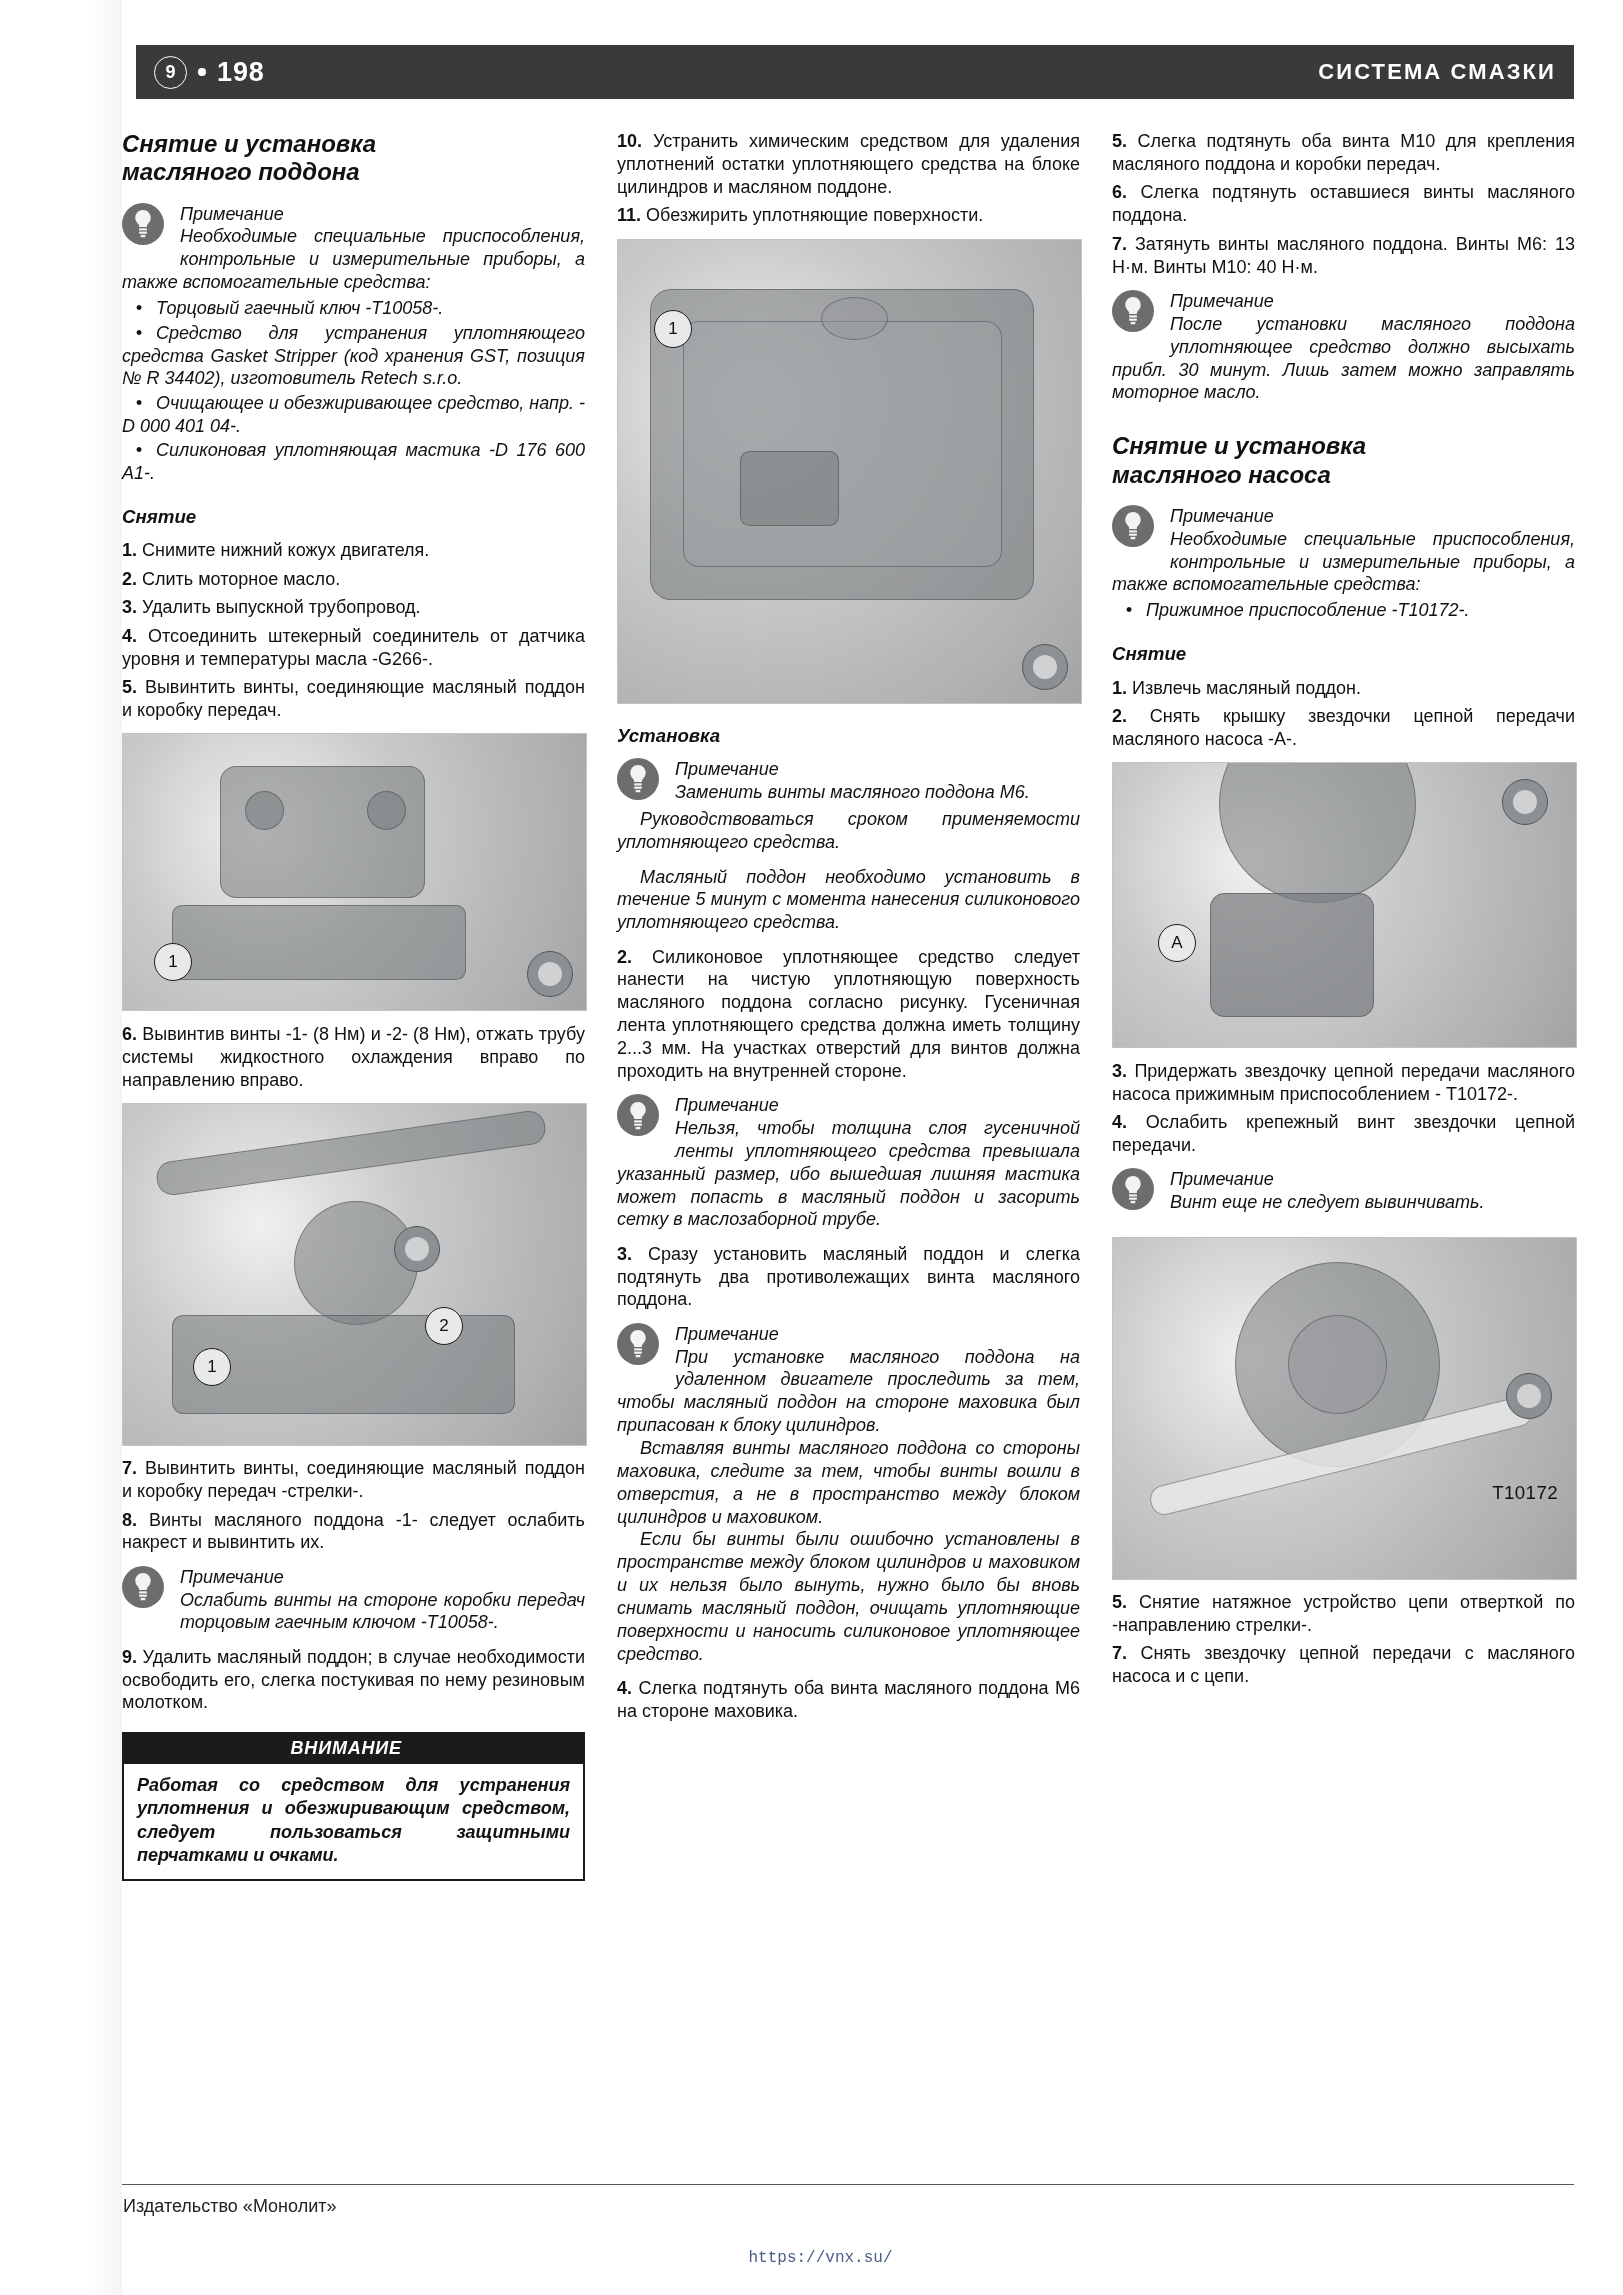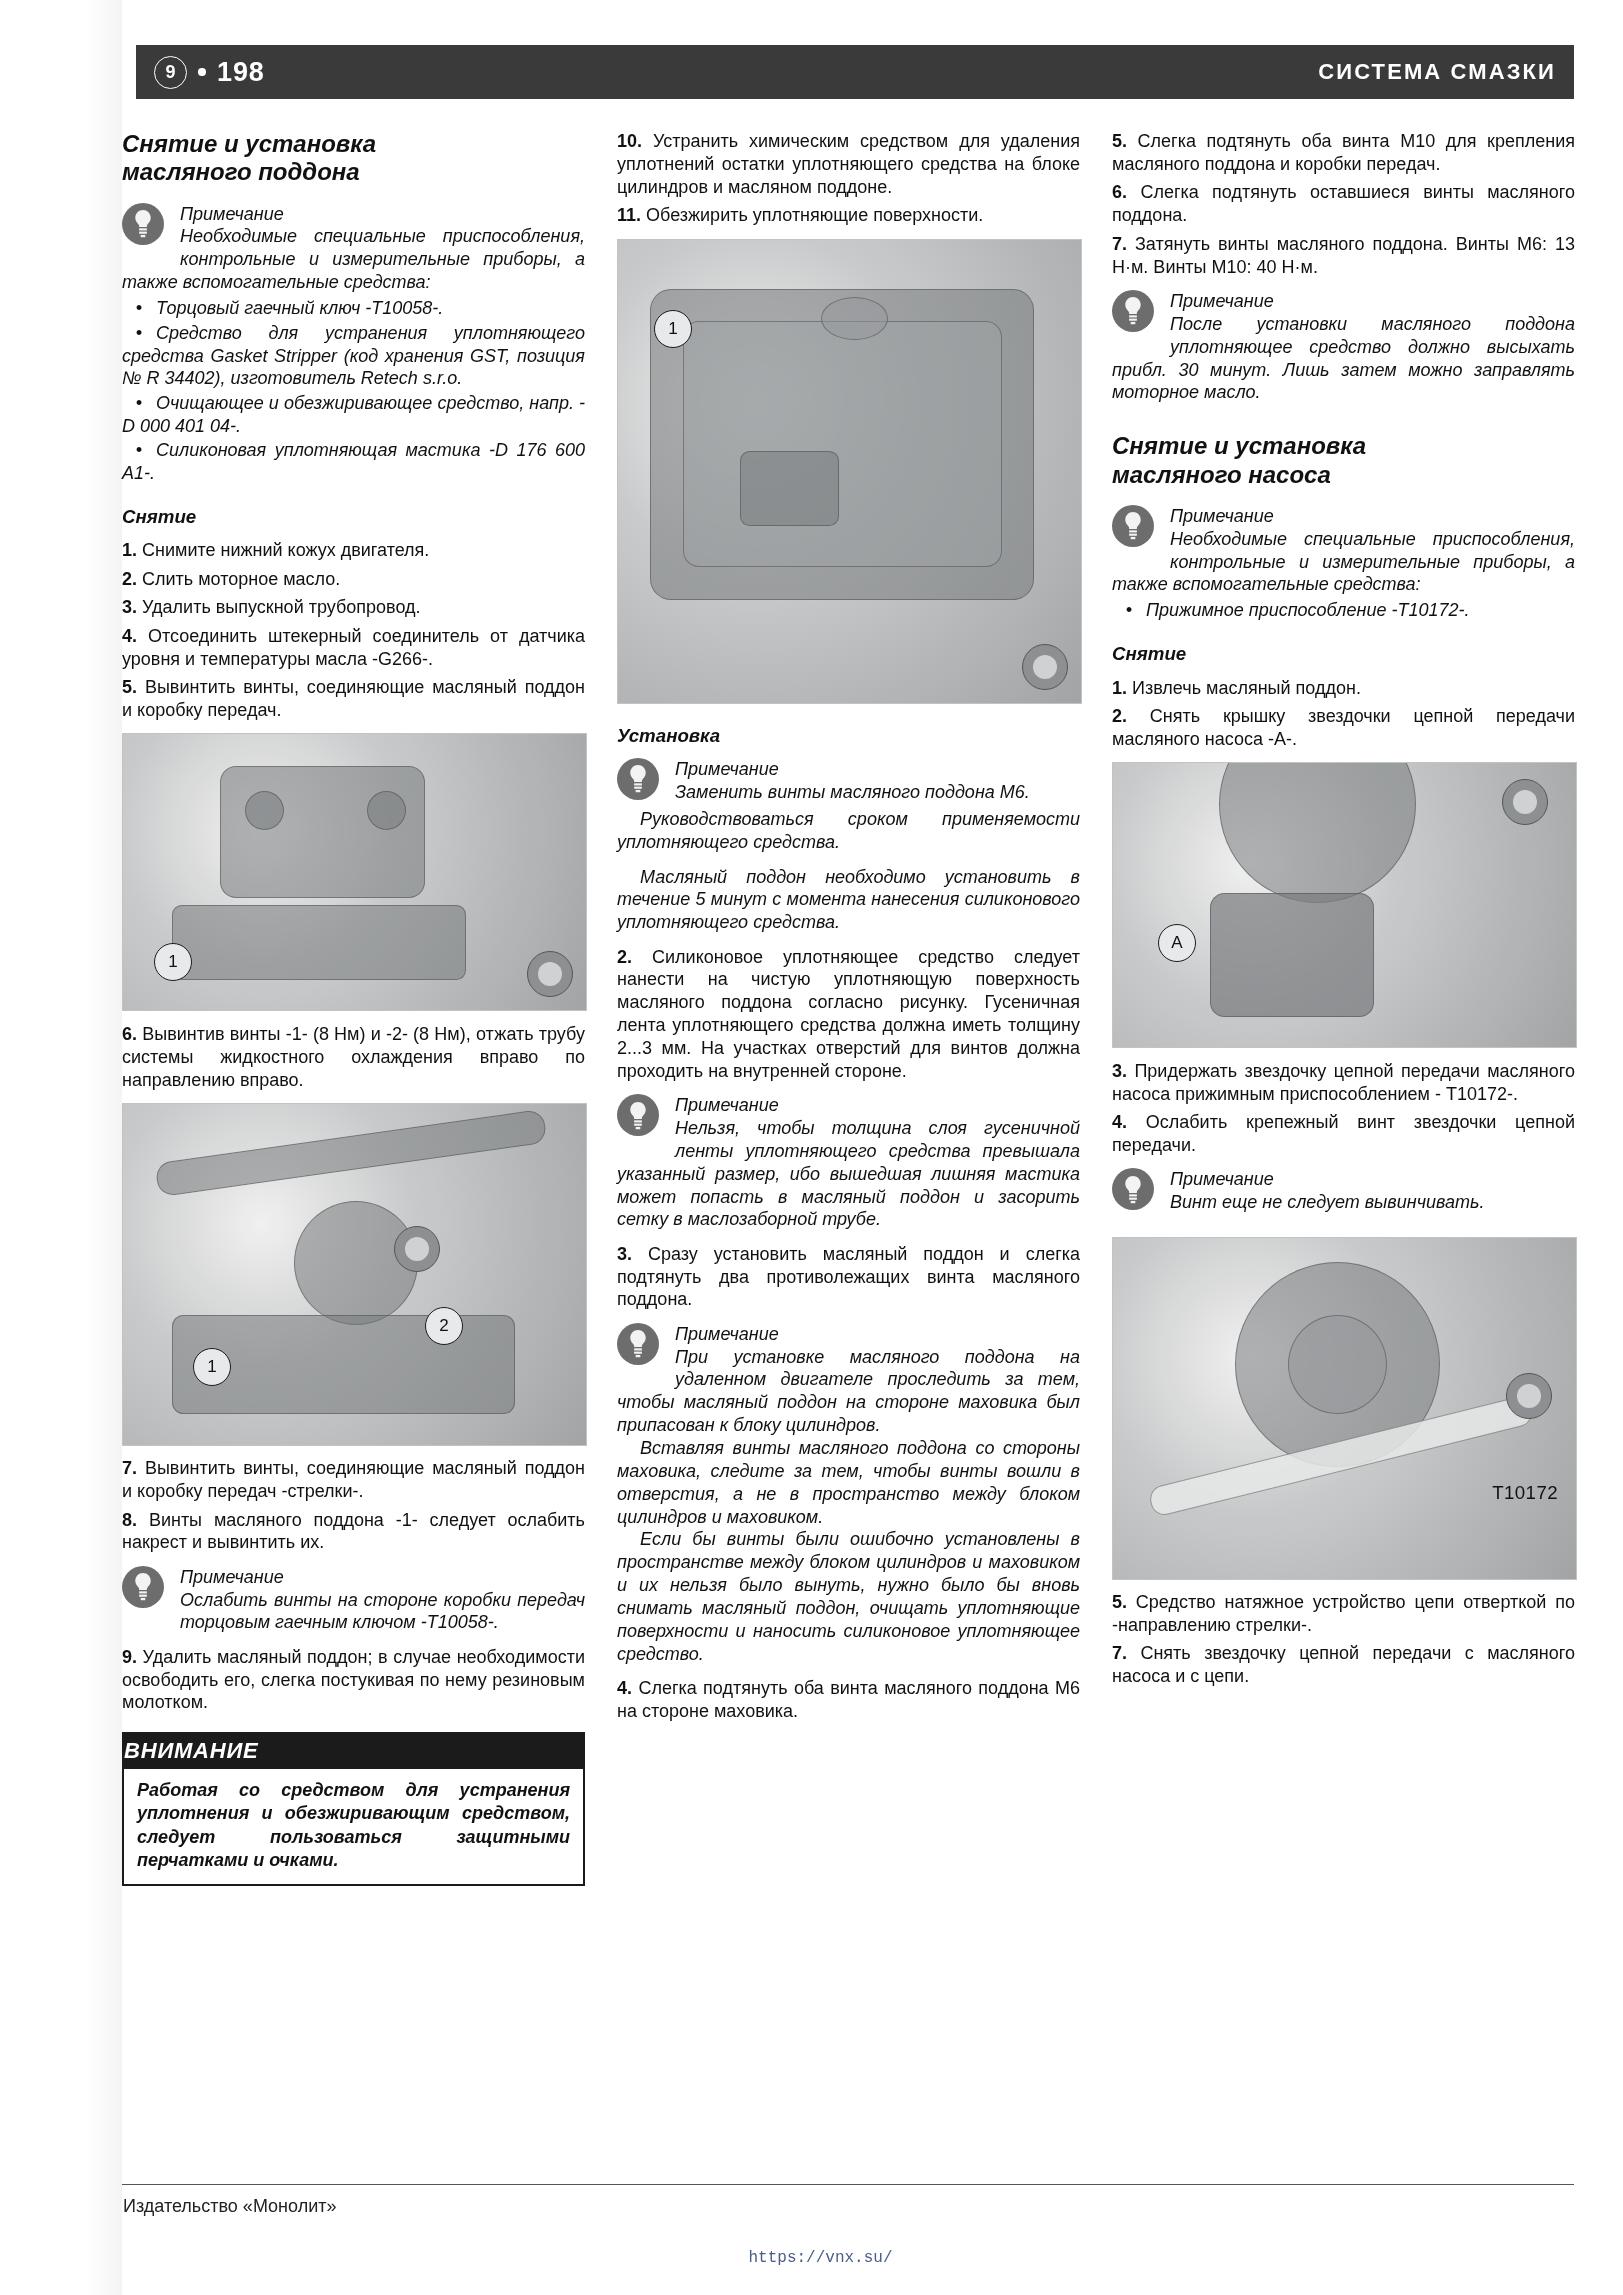--- a/index.html
+++ b/index.html
@@ -188,22 +188,22 @@
   .attention{
     border:2.4px solid #1b1b1b;
     margin-top:18px;
     padding:0;
   }
   .attention .att-head{
     background:#1b1b1b;
     color:#fff;
     font-weight:bold;
     font-style:italic;
-    font-size:22px;
-    text-align:left;
+    font-size:18px;
+    text-align:center;
     padding:4px 14.6px 4.9px 0;
     letter-spacing:0.8px;
   }
   .attention .att-body{
     font-weight:bold;
     font-style:italic;
     font-size:18px;
     line-height:1.3;
     padding:9.7px 13px 11.4px 13px;
     text-align:justify;
@@ -504,21 +504,21 @@
 
       <div class="figure" style="height:341px;clear:both;">
         <div class="fill"></div>
         <div class="shape r" style="left:122px;top:24px;width:203px;height:203px;"></div>
         <div class="shape r" style="left:175px;top:77px;width:97px;height:97px;background:rgba(150,152,155,.6);"></div>
         <div class="shape" style="left:32px;top:203px;width:390px;height:28px;border-radius:14px;transform:rotate(-14deg);background:rgba(230,231,232,.85);"></div>
         <div class="tool-label" style="right:18px;top:244px;">T10172</div>
         <div class="cal" style="right:24px;top:135px;bottom:auto;"></div>
       </div>
 
-      <p class="step"><span class="num">5.</span> <span>Средство натяжное устройство цепи отверткой по -направлению стрелки-.</span></p>
+      <p class="step"><span class="num">5.</span> <span>Снятие натяжное устройство цепи отверткой по -направлению стрелки-.</span></p>
       <p class="step"><span class="num">7.</span> <span>Снять звездочку цепной передачи с масляного насоса и с цепи.</span></p>
 
     </div>
   </div>
 
   <div class="footer-rule"></div>
   <div class="footer-text">Издательство «Монолит»</div>
   <div class="footer-url">https://vnx.su/</div>
 
 </div>

